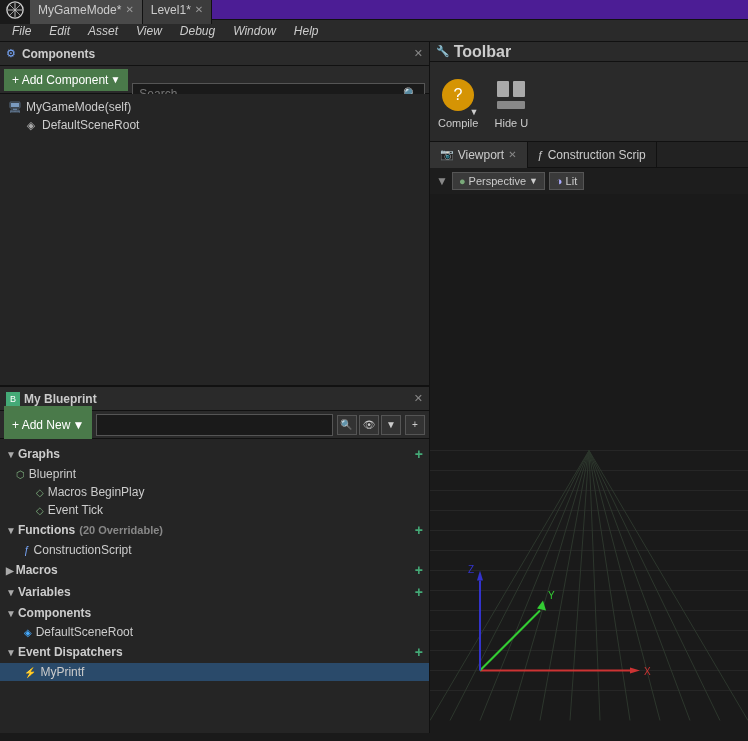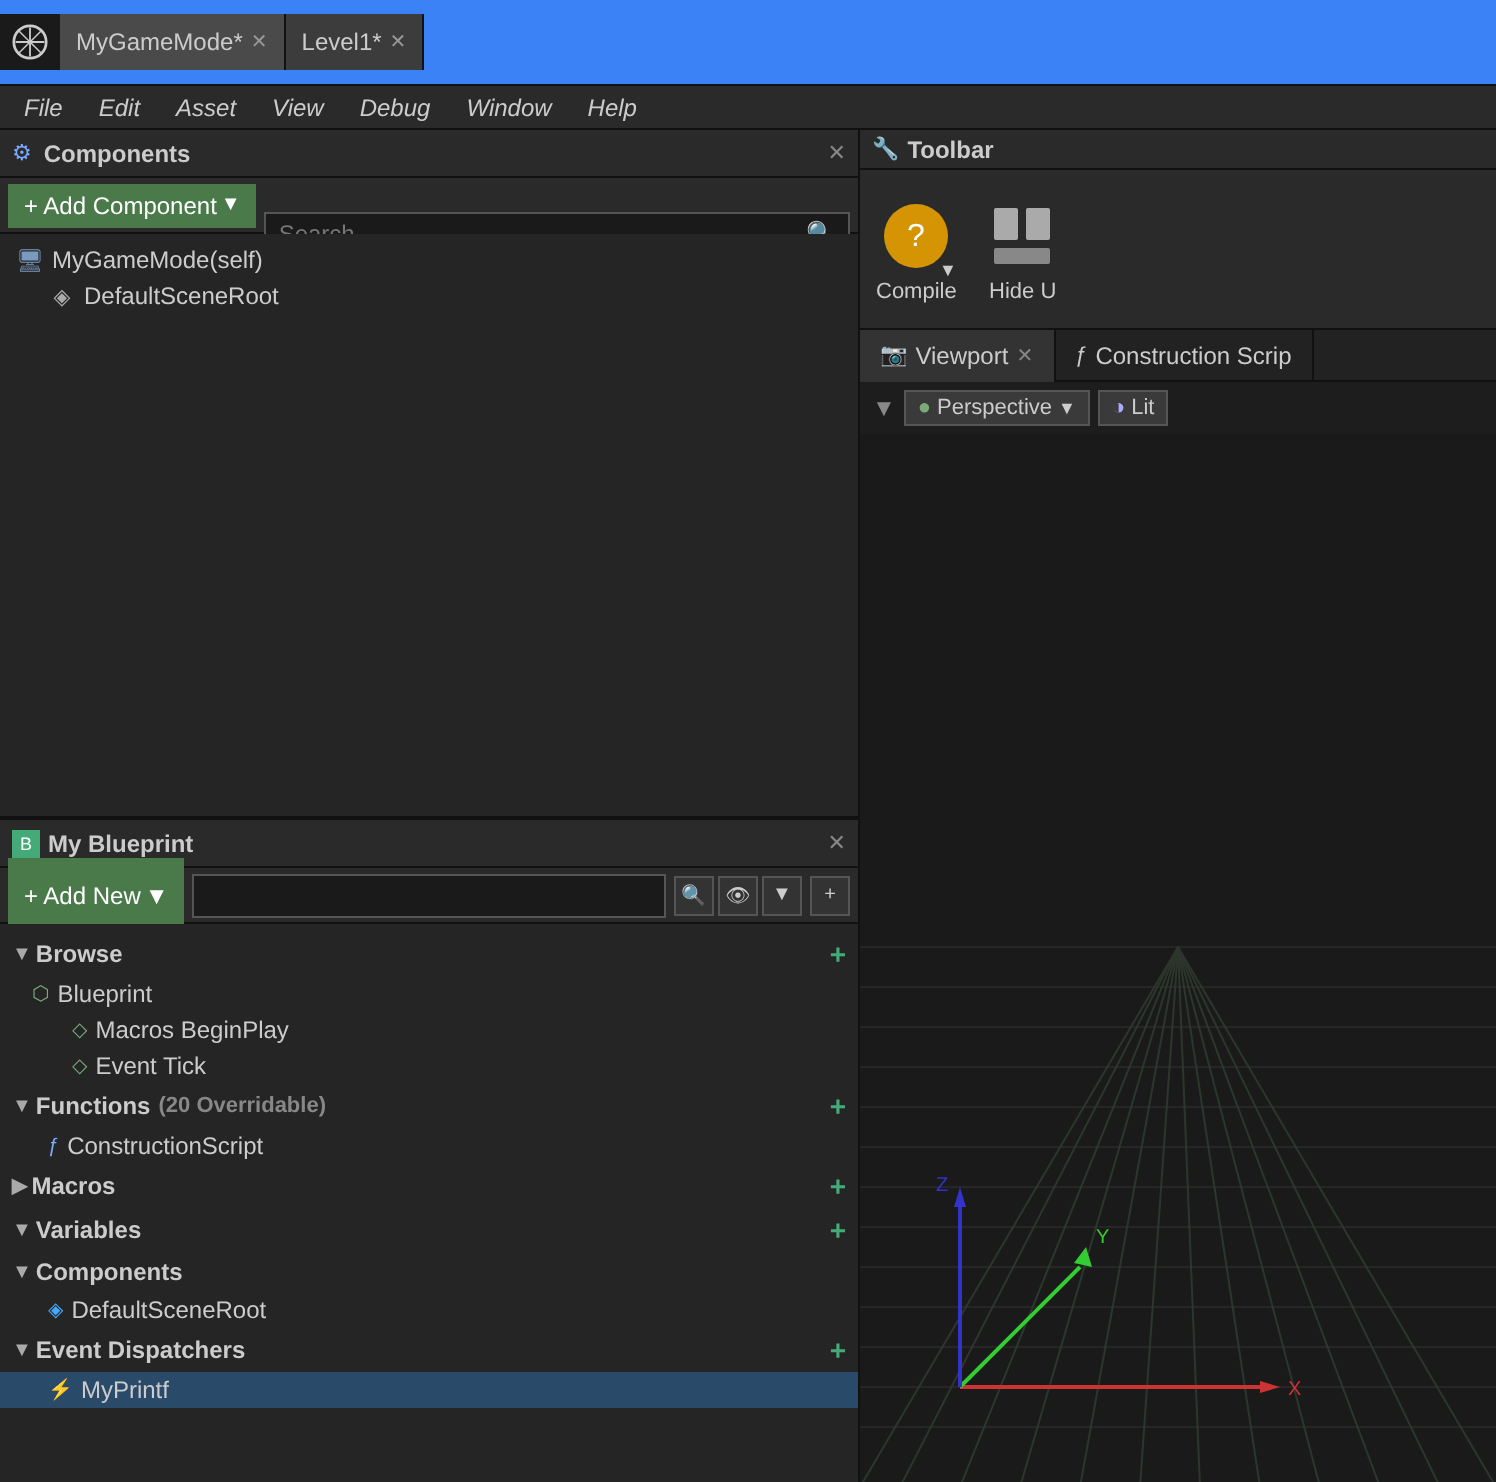--- a/index.html
+++ b/index.html
@@ -1,19 +1,19 @@
 <!DOCTYPE html>
 <html><head>
   <meta charset="utf-8">
   <style>
     * { margin: 0; padding: 0; box-sizing: border-box; }
     body { width: 748px; height: 741px; background: #1a1a1a; font-family: 'Segoe UI', Arial, sans-serif; font-size: 12px; color: #ccc; overflow: hidden; }
 
     
-    .title-bar { display: flex; align-items: center; background: #3b82f6; height: 43px; border-bottom: 1px solid #111; }
+    .title-bar { display: flex; align-items: center; background: #4c1d95; height: 20px; border-bottom: 1px solid #111; }
     .title-bar-logo { width: 30px; height: 28px; display: flex; align-items: center; justify-content: center; background: #1a1a1a; }
     .title-bar-logo svg { width: 18px; height: 18px; }
     .tab { display: flex; align-items: center; height: 28px; padding: 0 8px; background: #3c3c3c; border-right: 1px solid #111; font-size: 12px; color: #ccc; cursor: pointer; gap: 4px; }
     .tab.active { background: #4a4a4a; }
     .tab-close { color: #999; font-size: 10px; cursor: pointer; }
 
     
     .menu-bar { display: flex; align-items: center; background: #2a2a2a; height: 22px; border-bottom: 1px solid #111; padding: 0 4px; gap: 2px; font-style: italic; }
     .menu-item { padding: 2px 8px; color: #ccc; cursor: pointer; font-size: 12px; }
 
@@ -180,21 +180,21 @@
           <button class="bp-action-btn">👁</button>
           <button class="bp-action-btn">▼</button>
         </div>
         <button class="bp-action-btn" style="margin-left:auto;">+</button>
       </div>
 
       <div class="blueprint-content">
 
         <div class="section-header">
           <span class="triangle">▼</span>
-          <span>Browse</span>
+          <span>Graphs</span>
           <span class="add-btn">+</span>
         </div>
         <div class="bp-item" style="padding-left:16px;">
           <span class="event-icon">⬡</span>
           <span>Blueprint</span>
         </div>
         <div class="bp-item level2">
           <span class="event-icon">◇</span>
           <span>Macros BeginPlay</span>
         </div>
@@ -246,21 +246,21 @@
         </div>
       </div>
     </div>
 
   </div>
 
   <div class="right-panel">
 
     <div style="display:flex; align-items:center; background:#2a2a2a; height:20px; padding: 0 6px; border-bottom:1px solid #111;">
       <span style="font-size:11px; color:#888; margin-right:4px;">🔧</span>
-      <span style="font-size:12px; color:#ccc; font-weight:bold;">Toolbar</span>
+      <span style="font-size:16px; color:#ccc; font-weight:bold;">Toolbar</span>
     </div>
 
     <div class="toolbar">
 
       <div class="compile-btn">
         <div class="toolbar-btn-icon">
           <svg width="40" height="40" viewBox="0 0 40 40">
             <circle cx="20" cy="20" r="16" fill="#e8a000" opacity="0.9"></circle>
             <text x="20" y="25" text-anchor="middle" font-size="16" fill="white">?</text>
           </svg>

